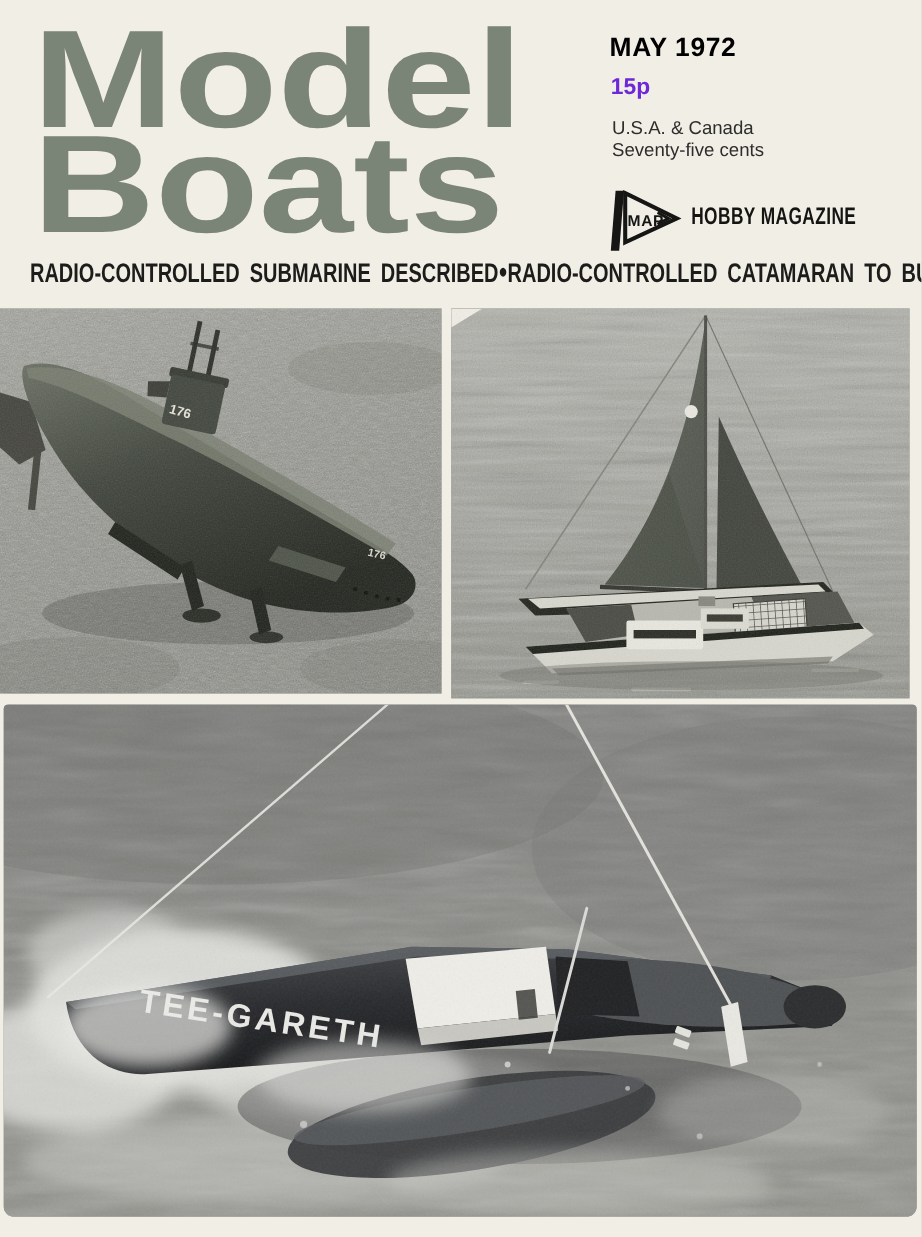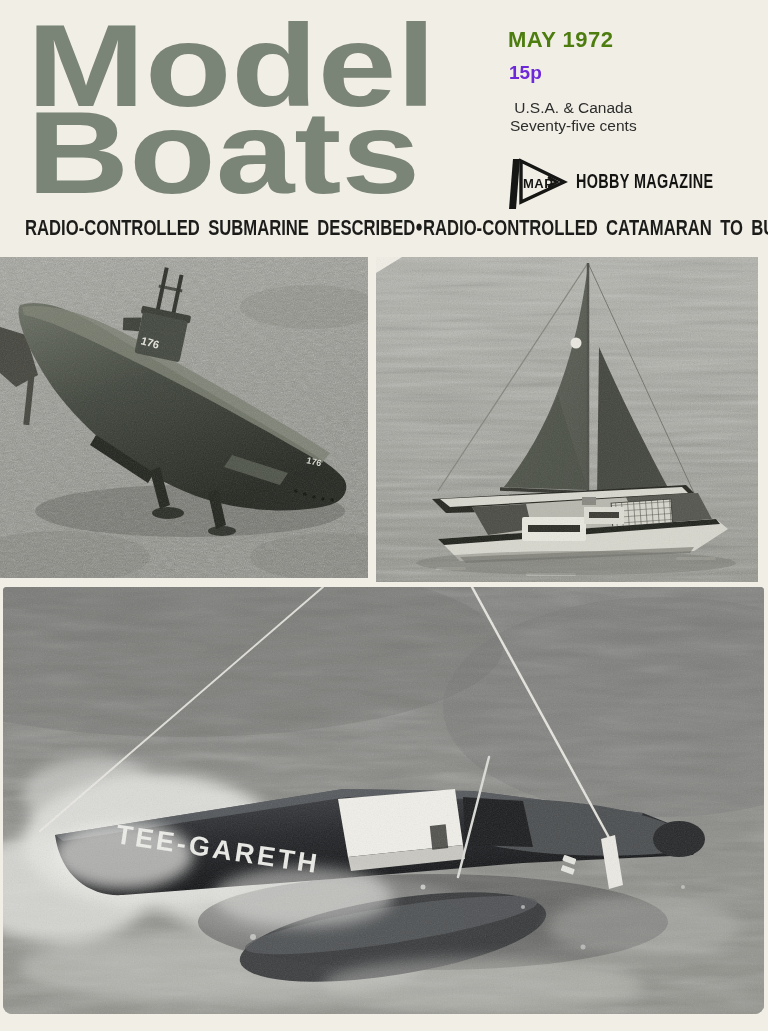--- a/index.html
+++ b/index.html
@@ -9,23 +9,23 @@
     font-family:"Liberation Sans",sans-serif;color:#1b1b19;
   }
   
   .title-line{
     position:absolute;left:27px;font-size:116px;font-weight:bold;
     line-height:1;color:#7b8577;letter-spacing:0px;
     transform:scaleX(1.22);transform-origin:left top;white-space:nowrap;
   }
   .title-line.t1{top:8px;}
   .title-line.t2{top:95px;}
-  .issue-date{position:absolute;left:508px;top:27px;font-size:22px;font-weight:bold;letter-spacing:.5px;color:#4d7c0f;}
+  .issue-date{position:absolute;left:508px;top:27px;font-size:22px;font-weight:bold;letter-spacing:.5px;color:#000000;}
   .uk-price{position:absolute;left:509px;top:62px;font-size:19px;font-weight:bold;color:#6d28d9;}
-  .intl-price{position:absolute;left:510px;top:99px;font-size:15.5px;line-height:1.18;color:#2d2d2b;text-align:center;}
+  .intl-price{position:absolute;left:510px;top:99px;font-size:15.5px;line-height:1.18;color:#2d2d2b;}
   .publisher-row{position:absolute;left:506px;top:157px;height:52px;}
   .pennant{position:absolute;left:0;top:0;}
   .tagline{
     position:absolute;left:70px;top:13px;font-size:20px;font-weight:bold;color:#141412;
     transform:scaleX(0.72);transform-origin:left top;white-space:nowrap;letter-spacing:.5px;
   }
   
   .headline{
     position:absolute;left:25px;top:215px;width:1005px;
     display:flex;justify-content:space-between;align-items:center;

